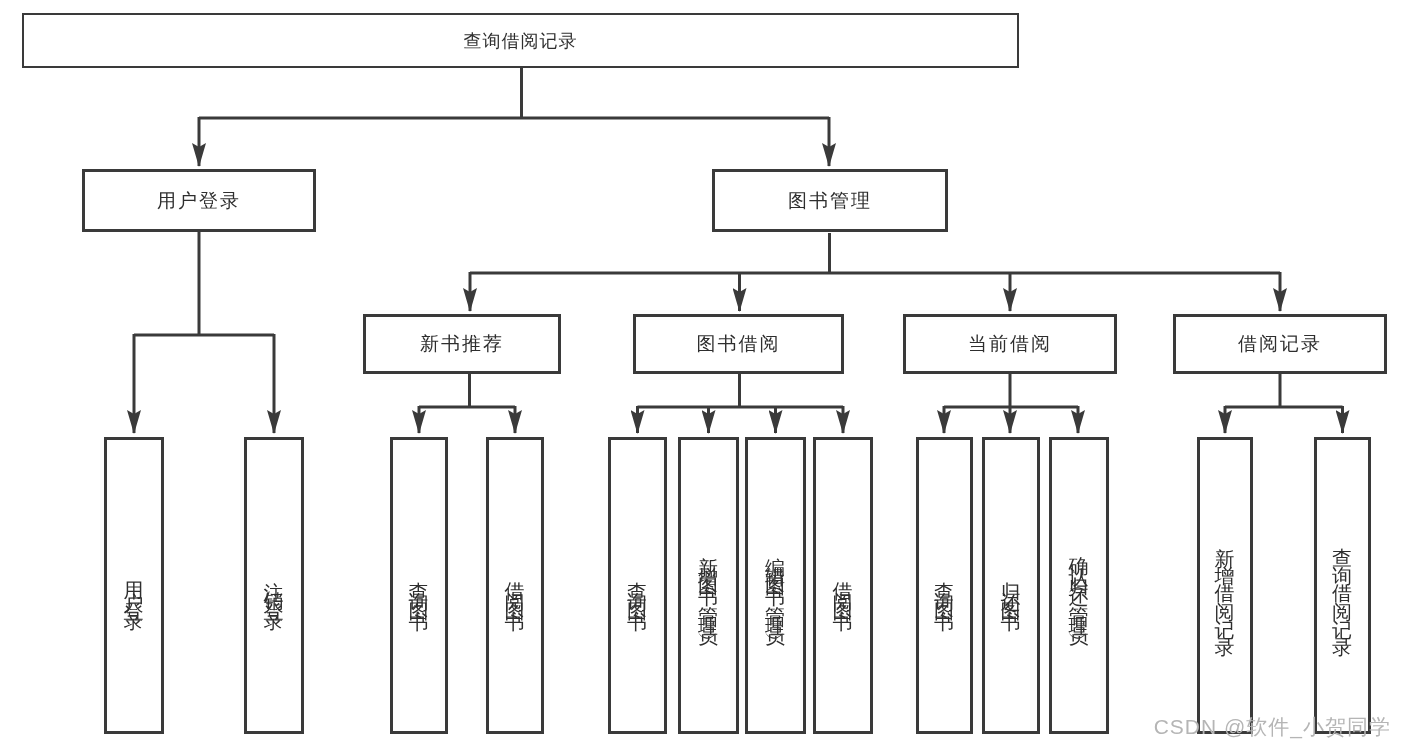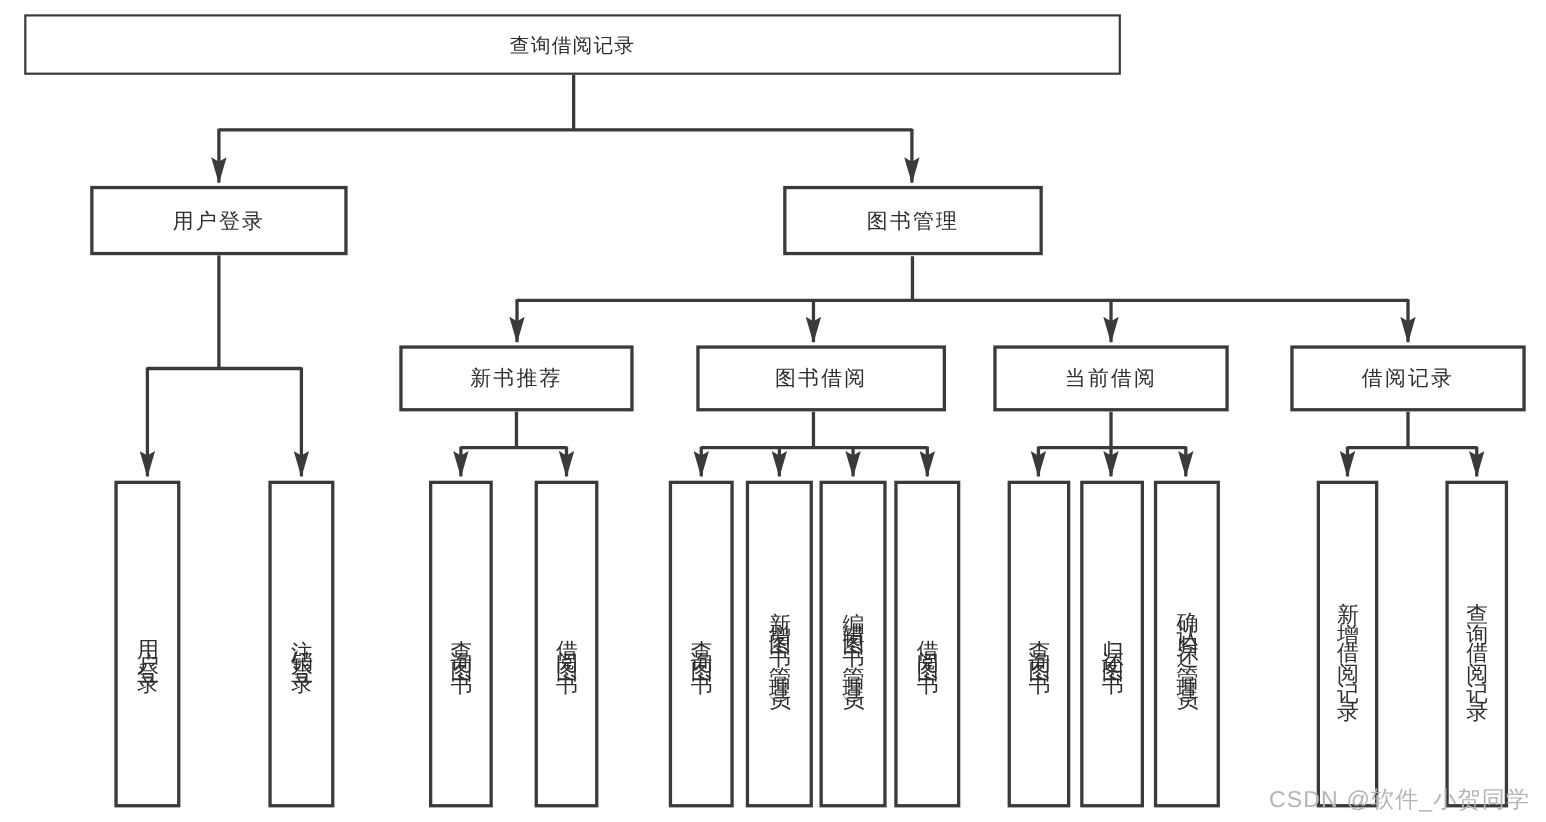--- a/index.html
+++ b/index.html
@@ -65,22 +65,22 @@
       <line x1="1225" y1="406" x2="1225" y2="433" marker-end="url(#arrow)"></line>
       <line x1="1342.5" y1="406" x2="1342.5" y2="433" marker-end="url(#arrow)"></line>
     </g>
   </svg>
 
   <div class="node root" style="left:22px;top:13px;width:997px;height:55px">查询借阅记录</div>
 
   <div class="node branch" style="left:82px;top:169px;width:234px;height:63px">用户登录</div>
   <div class="node branch" style="left:712px;top:169px;width:236px;height:63px">图书管理</div>
 
-  <div class="node branch" style="left:363px;top:314px;width:213px;height:60px">新书推荐</div>
-  <div class="node branch" style="left:633px;top:314px;width:227px;height:60px">图书借阅</div>
+  <div class="node branch" style="left:363px;top:314px;width:198px;height:60px">新书推荐</div>
+  <div class="node branch" style="left:633px;top:314px;width:211px;height:60px">图书借阅</div>
   <div class="node branch" style="left:1173px;top:314px;width:214px;height:60px">借阅记录</div>
   <div class="node branch" style="left:903px;top:314px;width:214px;height:60px">当前借阅</div>
 
   <div class="node leaf" style="left:104px;top:437px;width:60px;height:297px">
     <span class="vtext">用户登录</span>
   </div>
   <div class="node leaf" style="left:244px;top:437px;width:60px;height:297px">
     <span class="vtext">注销登录</span>
   </div>
 

